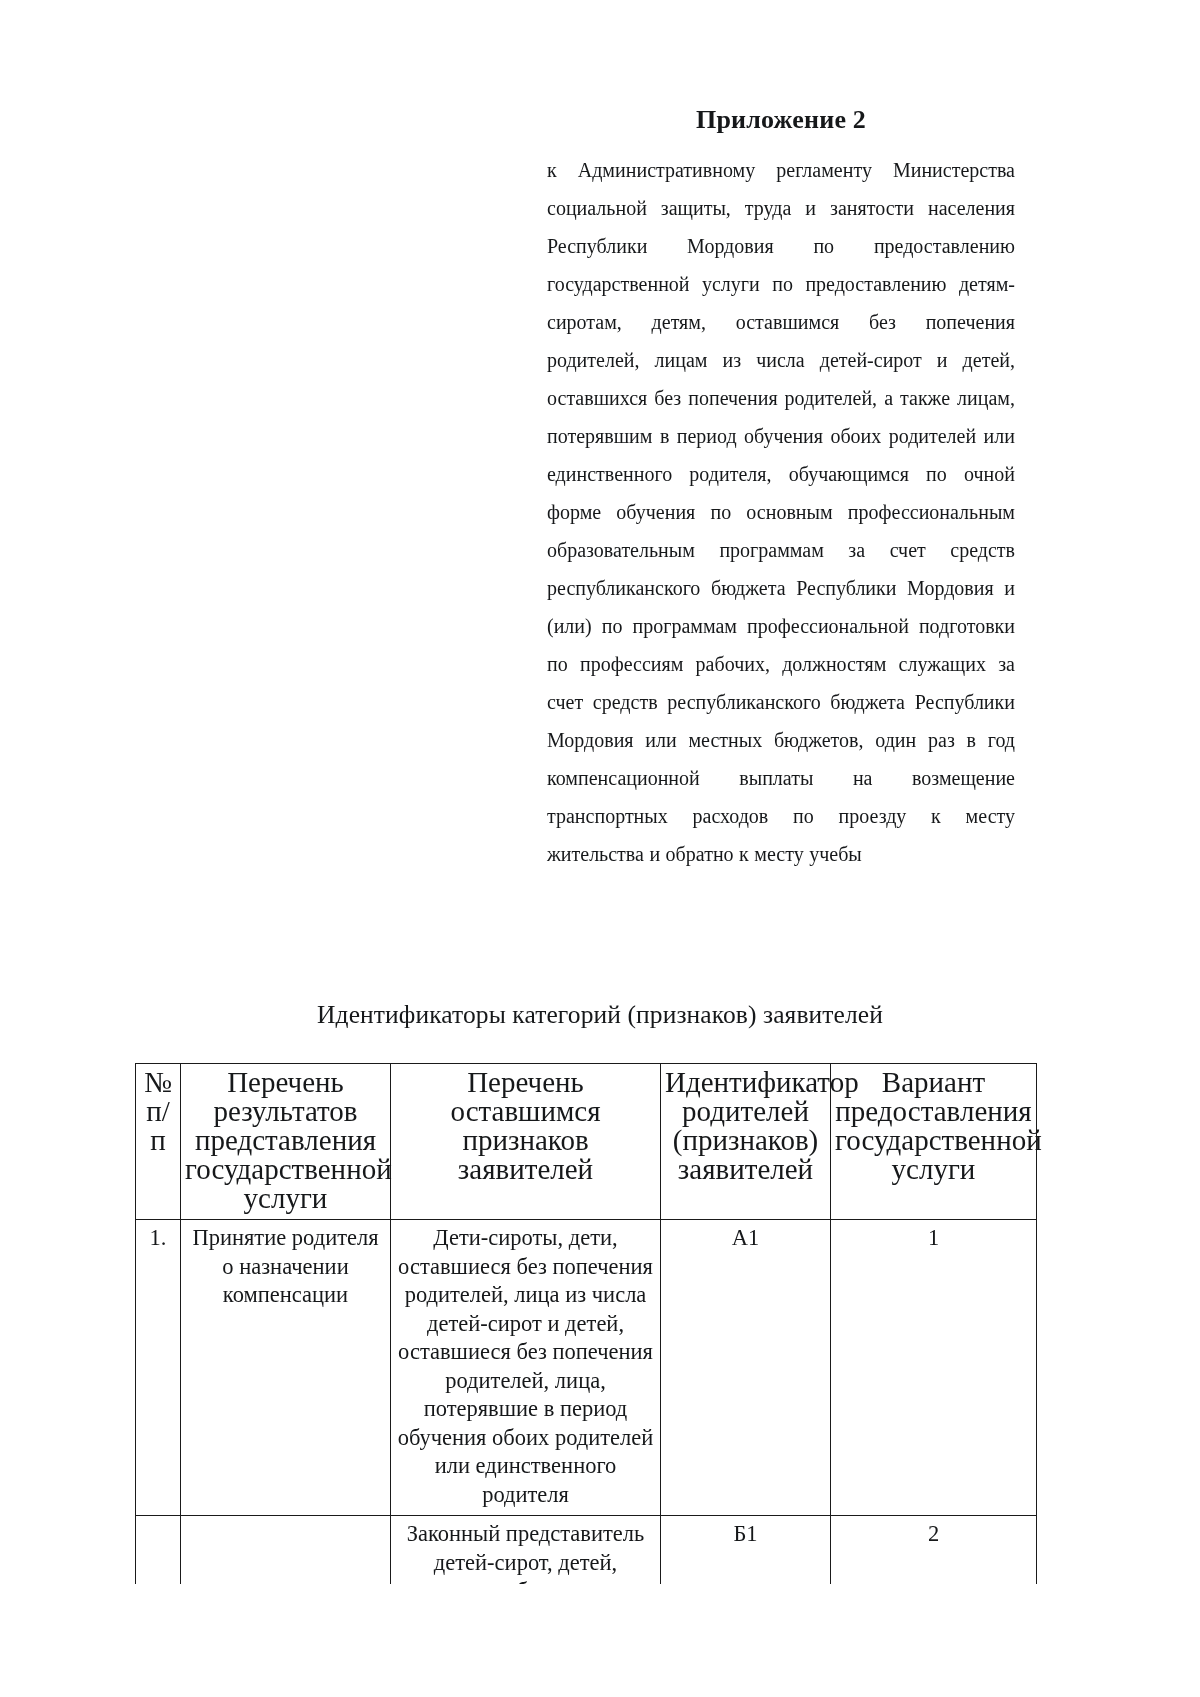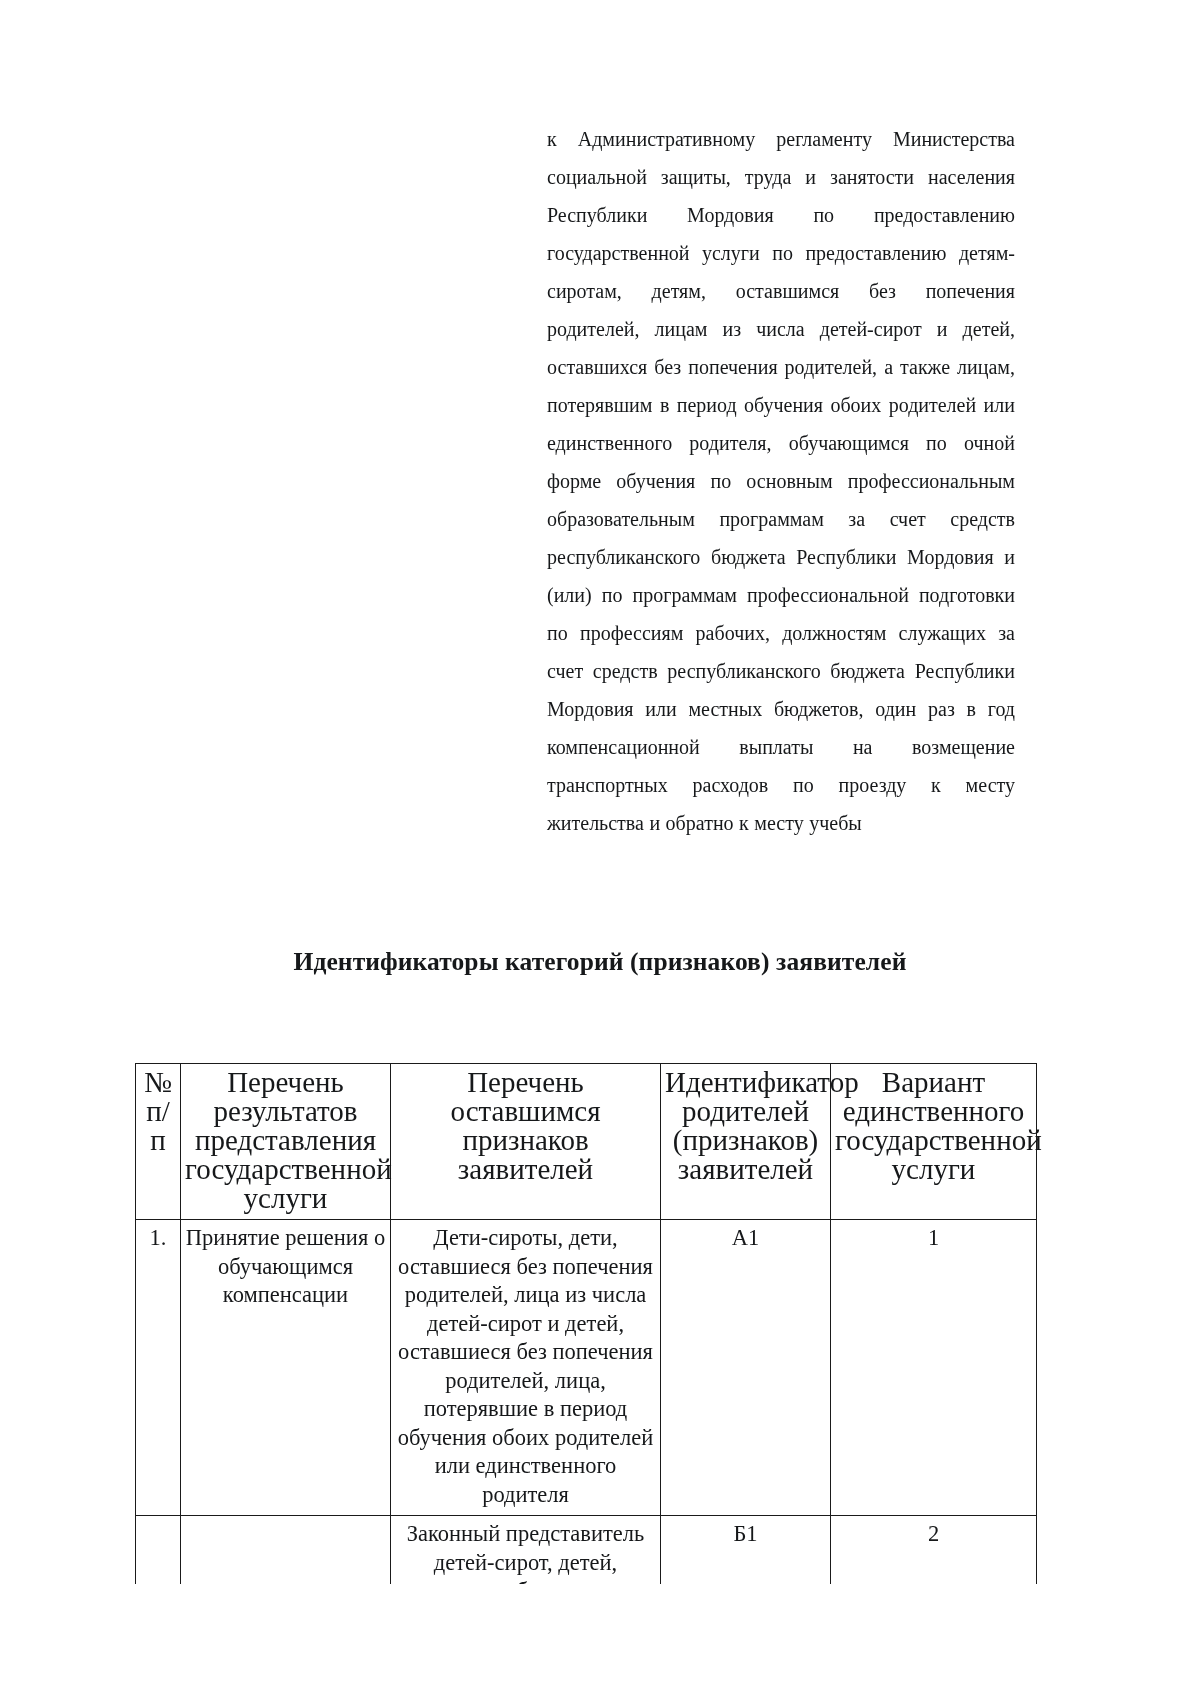--- a/index.html
+++ b/index.html
@@ -40,25 +40,25 @@
     text-align-last: left;
     hyphens: none;
     margin: 16px;
     word-spacing: 0.5px;
   }
 
   
   .section-heading {
     position: absolute;
     left: 130px;
-    top: 947px;
+    top: 1000px;
     width: 940px;
     text-align: center;
     font-size: 25.5px;
-    font-weight: bold;
+    font-weight: normal;
     letter-spacing: 0.1px;
   }
 
   
   .table-wrap {
     position: absolute;
     left: 135px;
     top: 1063px;
     width: 901px;
   }
@@ -114,47 +114,48 @@
     height: 113px;
     background: #ffffff;
   }
 </style>
 </head>
 <body>
 
 <div class="page">
 
   <div class="appendix-block">
+    <div class="appendix-title">Приложение 2</div>
     <div class="appendix-body">к Административному регламенту Министерства социальной защиты, труда и занятости населения Республики Мордовия по предоставлению государственной услуги по предоставлению детям-сиротам, детям, оставшимся без попечения родителей, лицам из числа детей-сирот и детей, оставшихся без попечения родителей, а также лицам, потерявшим в период обучения обоих родителей или единственного родителя, обучающимся по очной форме обучения по основным профессиональным образовательным программам за счет средств республиканского бюджета Республики Мордовия и (или) по программам профессиональной подготовки по профессиям рабочих, должностям служащих за счет средств республиканского бюджета Республики Мордовия или местных бюджетов, один раз в год компенсационной выплаты на возмещение транспортных расходов по проезду к месту жительства и обратно к месту учебы</div>
   </div>
 
   <div class="section-heading">Идентификаторы категорий (признаков) заявителей</div>
 
   <div class="table-wrap">
     <table class="ident-table">
       <colgroup>
         <col class="c1">
           <col class="c2">
           <col class="c3">
           <col class="c4">
           <col class="c5">
       </colgroup>
       <thead>
         <tr>
           <th class="col-num">№ п/п</th>
           <th>Перечень результатов представления государственной услуги</th>
           <th>Перечень оставшимся признаков заявителей</th>
           <th>Идентификатор родителей (признаков) заявителей</th>
-          <th>Вариант единственного государственной услуги</th>
+          <th>Вариант предоставления государственной услуги</th>
         </tr>
       </thead>
       <tbody>
         <tr>
           <td class="col-num">1.</td>
-          <td>Принятие решения о обучающимся компенсации</td>
+          <td>Принятие родителя о назначении компенсации</td>
           <td class="cell-features">Дети-сироты, дети, оставшиеся без попечения родителей, лица из числа детей-сирот и детей, оставшиеся без попечения родителей, лица, потерявшие в период обучения обоих родителей или единственного родителя</td>
           <td>А1</td>
           <td>1</td>
         </tr>
         <tr class="cut-row">
           <td class="col-num"></td>
           <td></td>
           <td class="cell-features">Законный представитель детей-сирот, детей, оставшихся без попечения</td>
           <td>Б1</td>
           <td>2</td>

